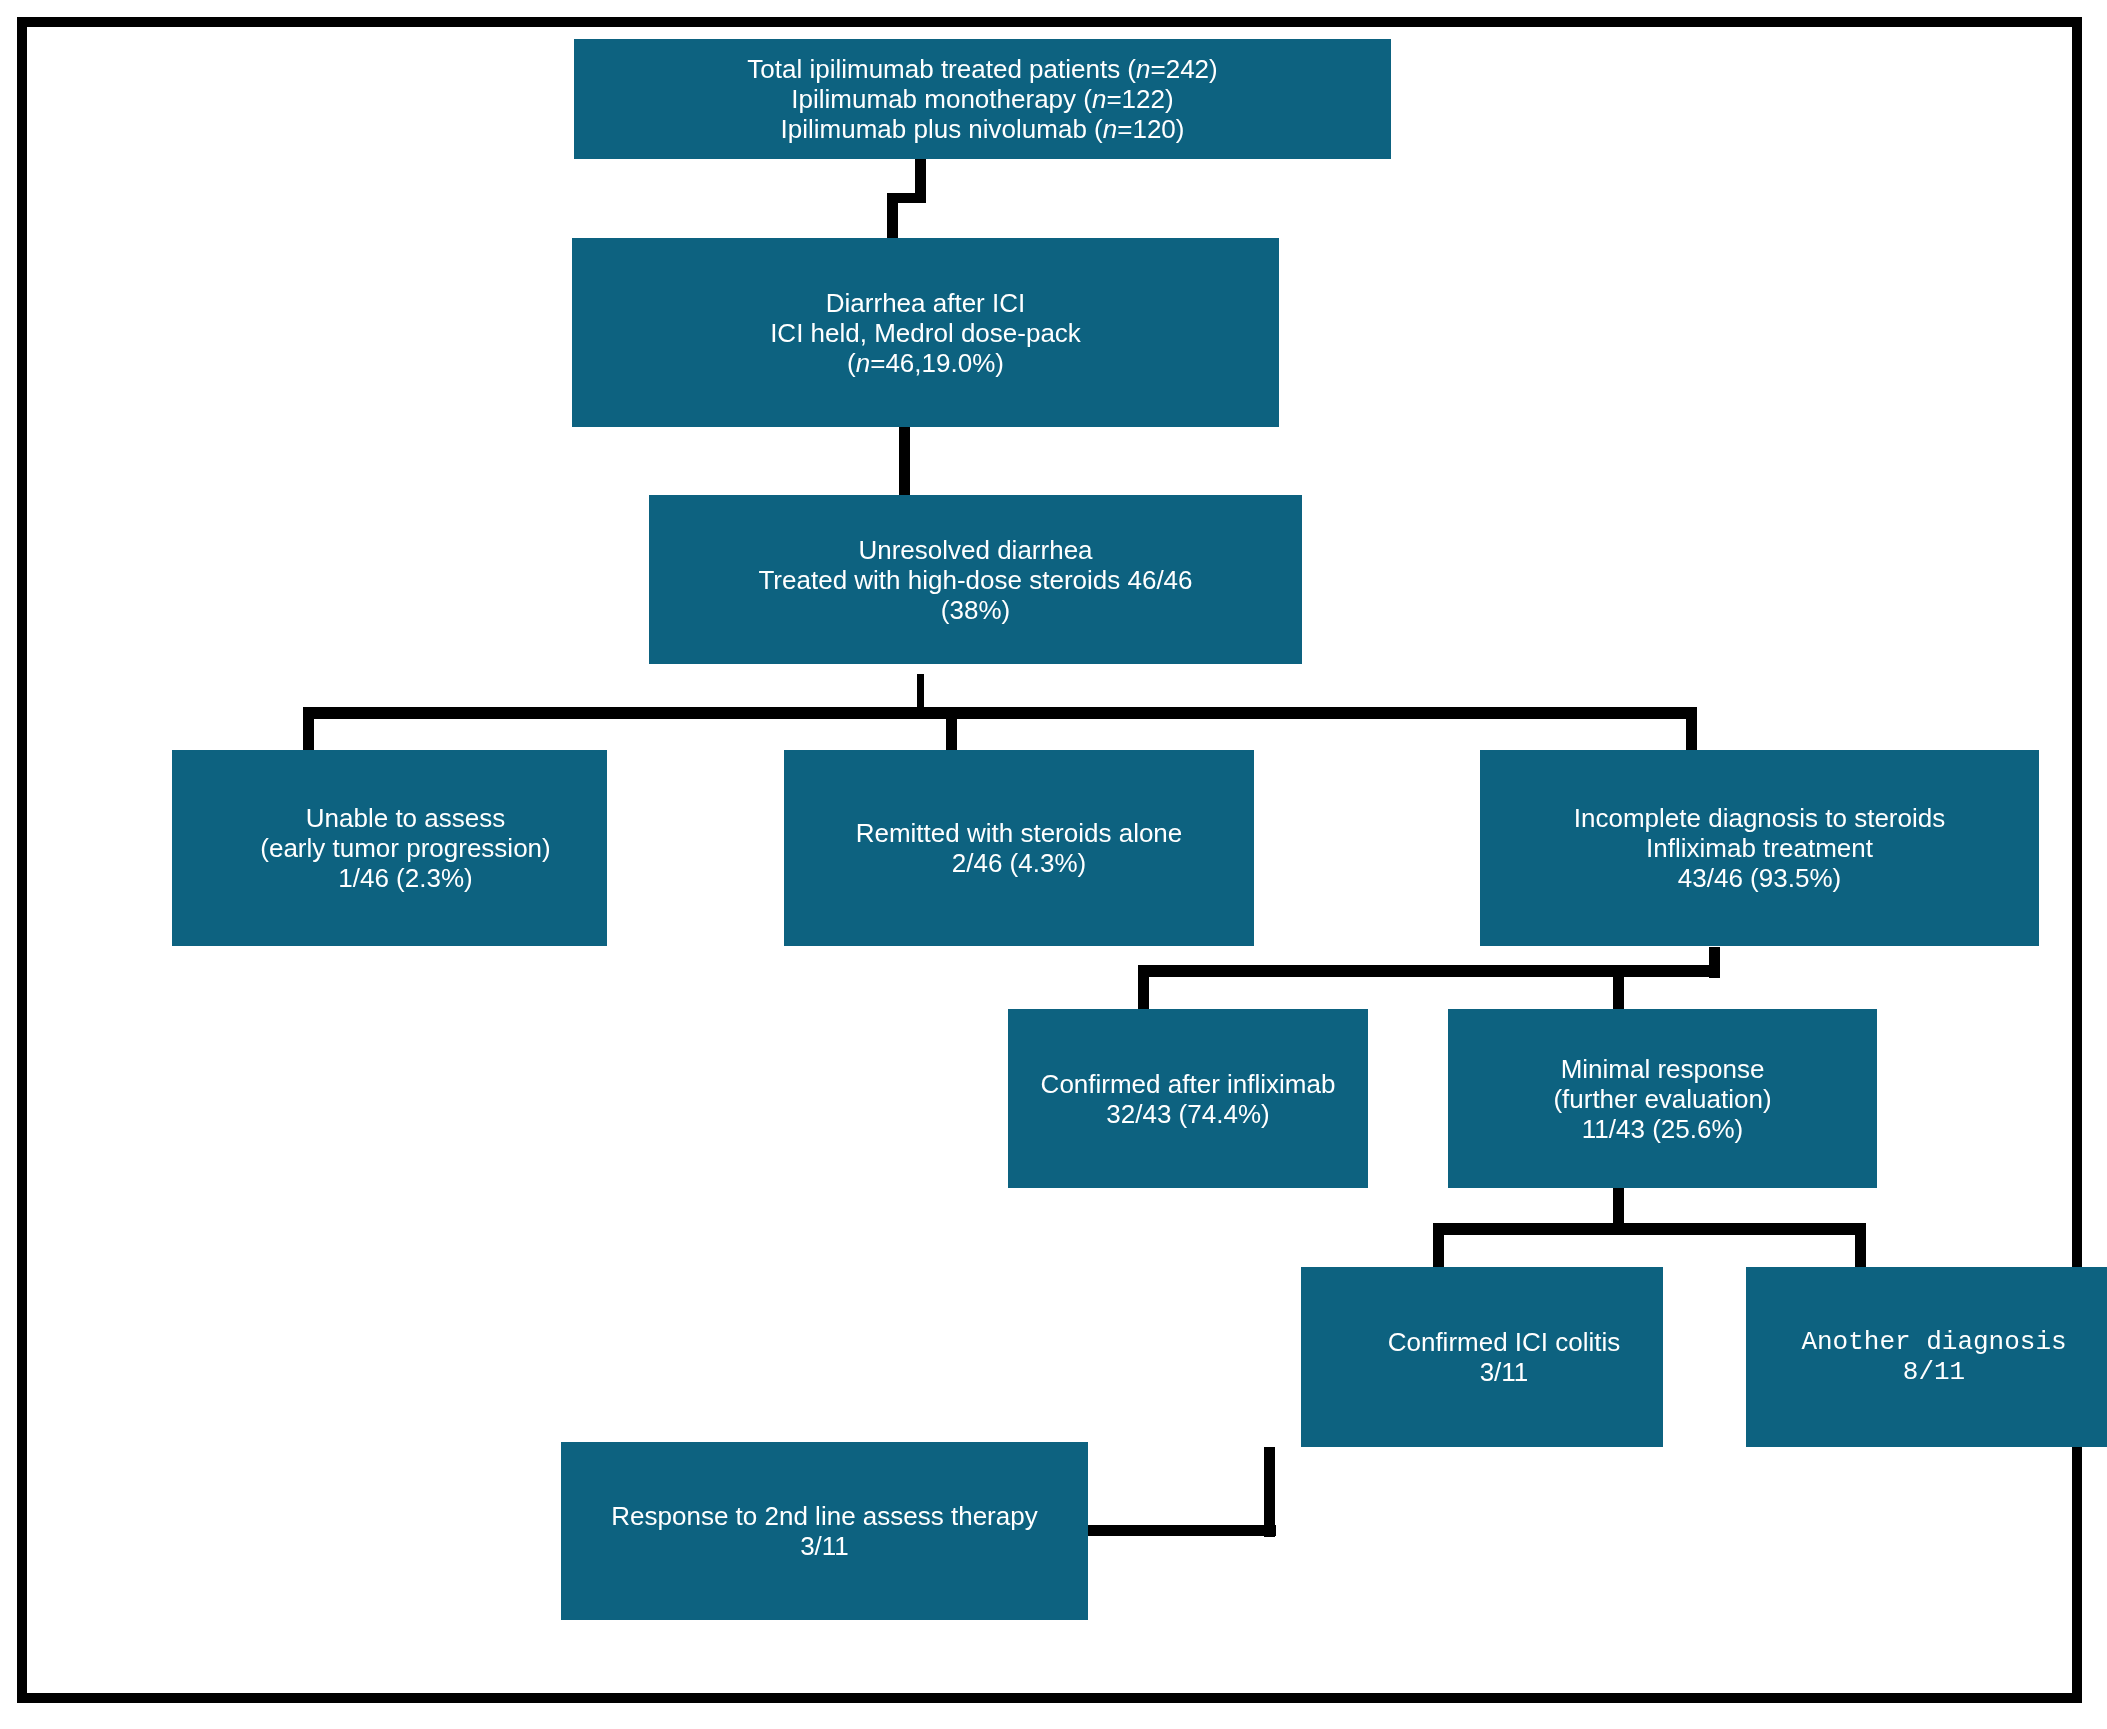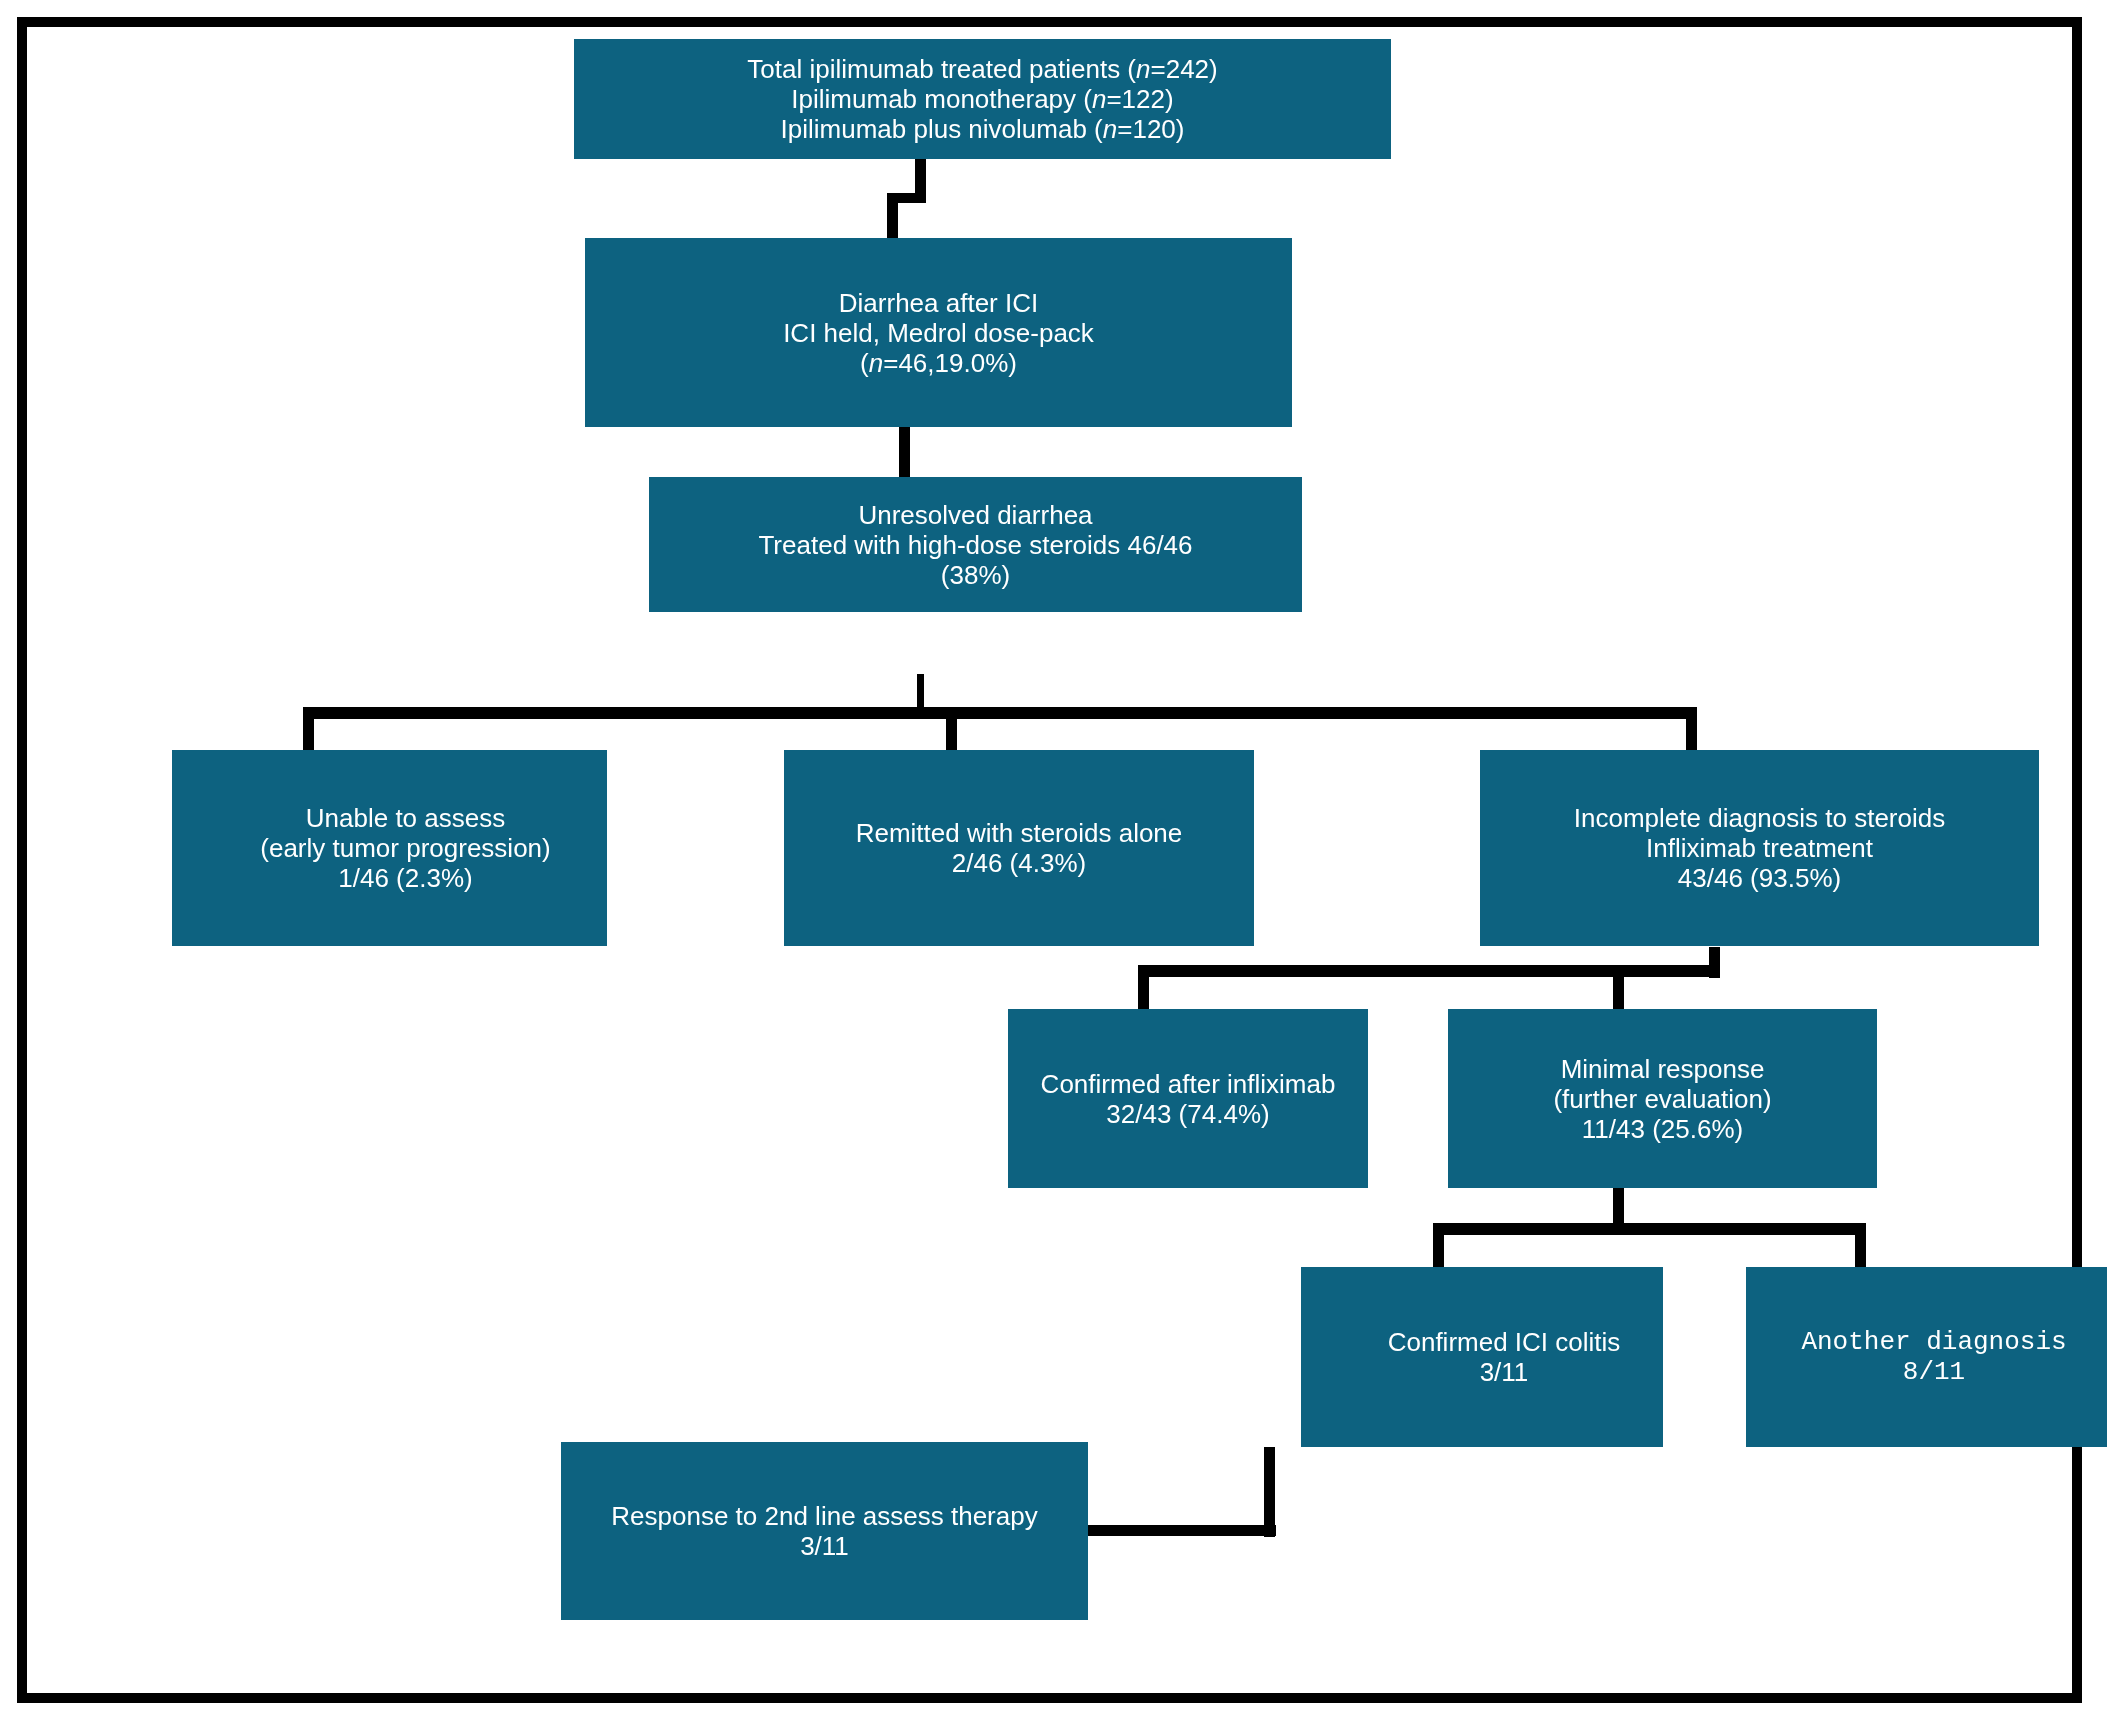--- a/index.html
+++ b/index.html
@@ -70,26 +70,26 @@
       <div class="conn" style="left: 1433px; top: 1223px; width: 433px; height: 12.3px;"></div>
       <div class="conn" style="left: 1433px; top: 1234px; width: 11.3px; height: 33px;"></div>
       <div class="conn" style="left: 1855px; top: 1234px; width: 11.3px; height: 33px;"></div>
       <div class="conn" style="left: 1264px; top: 1447px; width: 11.3px; height: 90px;"></div>
       <div class="conn" style="left: 1044px; top: 1525px; width: 232px; height: 11.3px;"></div>
       <div class="node" style="left: 530px; top: 39px; width: 817px; height: 120px;">
         <div class="line">Total ipilimumab treated patients (<i>n</i>=242)</div>
         <div class="line">Ipilimumab monotherapy (<i>n</i>=122)</div>
         <div class="line">Ipilimumab plus nivolumab (<i>n</i>=120)</div>
       </div>
-      <div class="node" style="left: 541px; top: 238px; width: 707px; height: 189px;">
+      <div class="node" style="left: 528px; top: 238px; width: 707px; height: 189px;">
         <div class="line">Diarrhea after ICI</div>
         <div class="line">ICI held, Medrol dose-pack</div>
         <div class="line">(<i>n</i>=46,19.0%)</div>
       </div>
-      <div class="node" style="left: 605px; top: 477px; width: 653px; height: 135px;">
+      <div class="node" style="left: 605px; top: 495px; width: 653px; height: 169px;">
         <div class="line">Unresolved diarrhea</div>
         <div class="line">Treated with high-dose steroids 46/46</div>
         <div class="line">(38%)</div>
       </div>
       <div class="node" style="left: 128px; top: 750px; width: 435px; height: 196px; padding-left: 32px;">
         <div class="line">Unable to assess</div>
         <div class="line">(early tumor progression)</div>
         <div class="line">1/46 (2.3%)</div>
       </div>
       <div class="node" style="left: 740px; top: 750px; width: 470px; height: 196px;">

